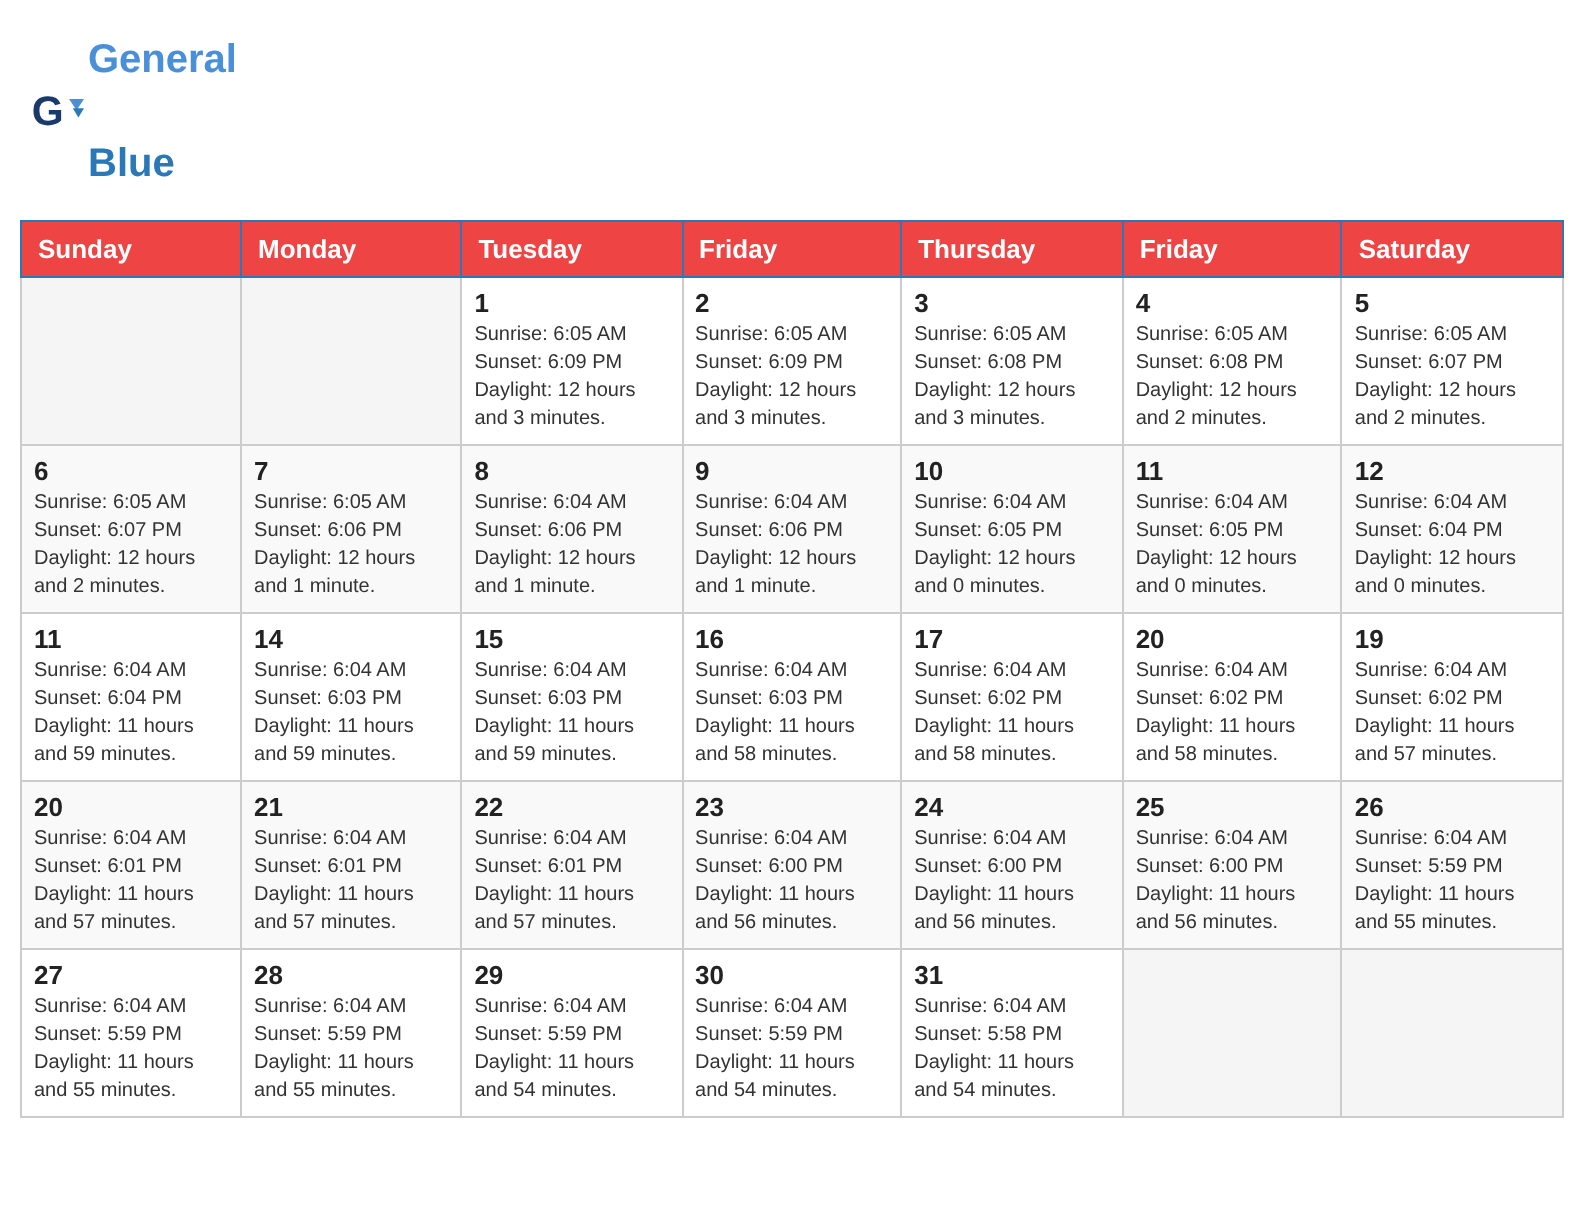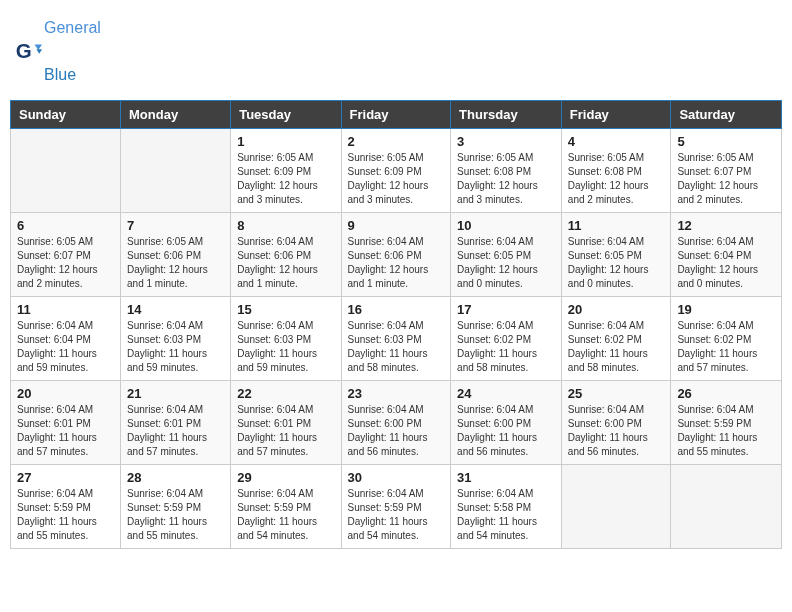--- a/index.html
+++ b/index.html
@@ -15,22 +15,22 @@
       justify-content: space-between;
       align-items: flex-start;
       margin-bottom: 8px;
       padding: 8px 4px;
     }
     .logo {
       display: flex;
       align-items: center;
     }
     .logo-text {
-      font-size: 16px;
-      font-weight: normal;
+      font-size: 20px;
+      font-weight: bold;
       color: #1a1a2e;
       line-height: 1.2;
     }
     .logo-text span {
       color: #4a90d9;
     }
     .logo-icon {
       width: 28px;
       height: 28px;
       margin-right: 2px;
@@ -46,21 +46,21 @@
     .location-title {
       font-size: 15px;
       color: #555;
     }
     .calendar {
       width: 100%;
       border-collapse: collapse;
       border: 1px solid #ccc;
     }
     .calendar th {
-      background-color: #404040;
+      background-color: #ef4444;
       color: white;
       padding: 6px 8px;
       font-size: 13px;
       text-align: left;
       border: 1px solid #2979b8;
     }
     .calendar td {
       border: 1px solid #ccc;
       vertical-align: top;
       padding: 5px 6px;

